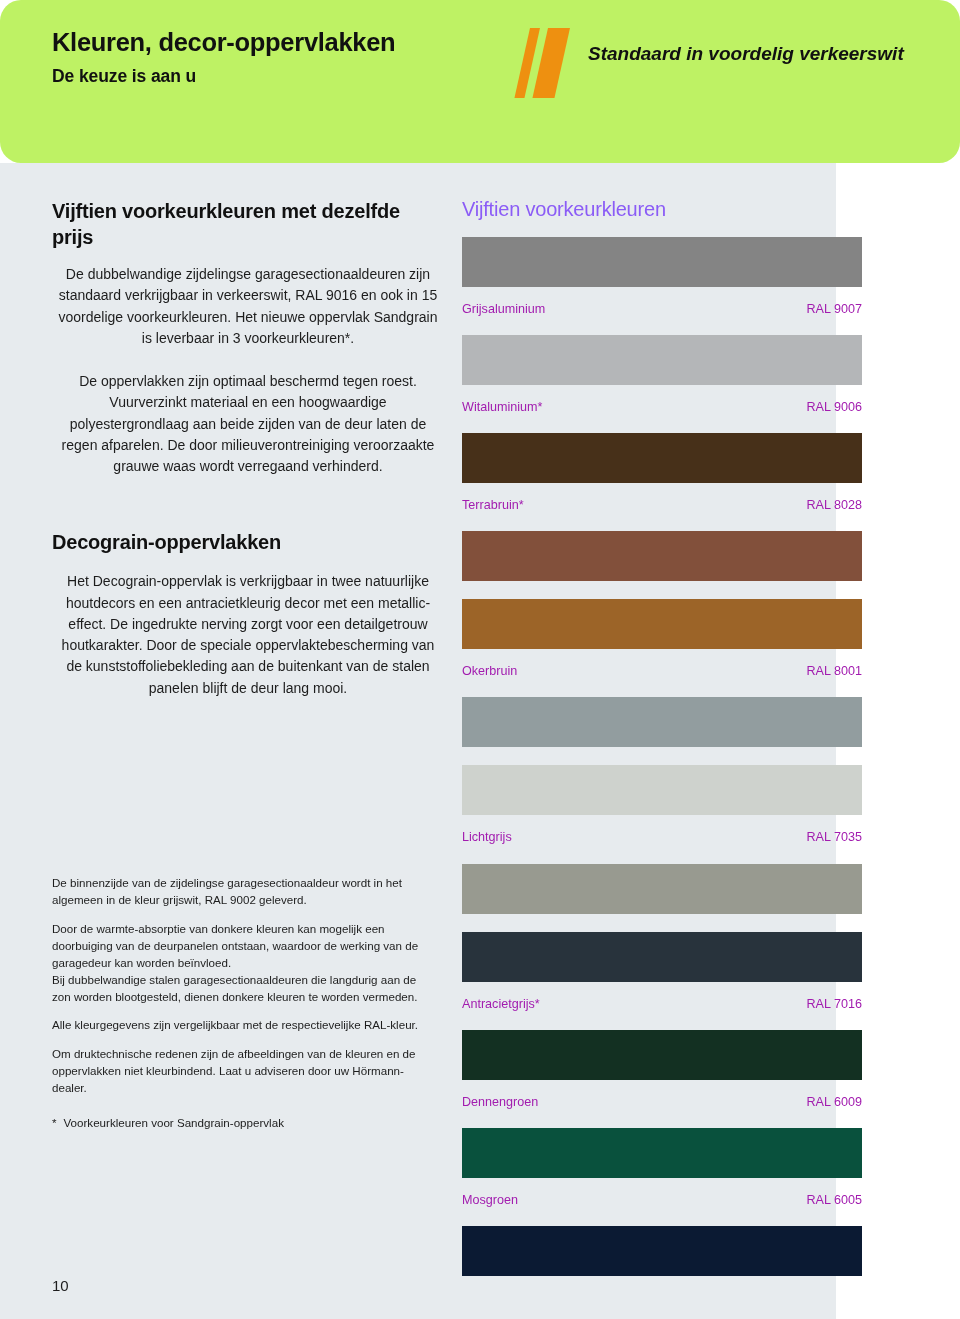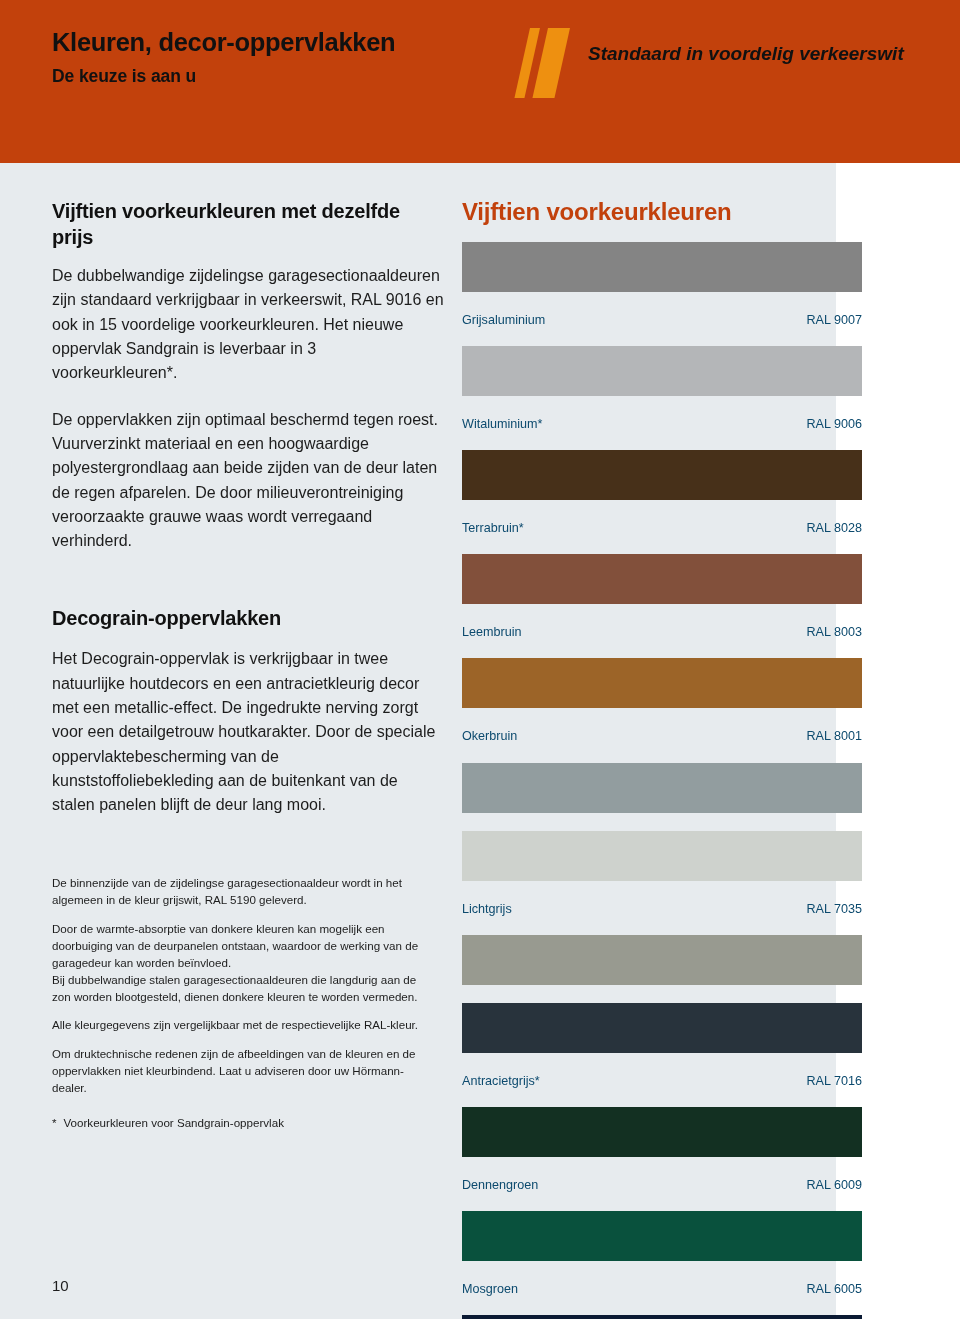--- a/index.html
+++ b/index.html
@@ -15,21 +15,22 @@
     overflow: hidden;
     position: relative;
   }
 
   
   .header {
     position: absolute;
     left: 0; top: 0;
     width: 960px;
     height: 163px;
-    background: #c2410c;
+    background: #bef264;
+    border-radius: 21px;
   }
   .header-title-block {
     position: absolute;
     left: 52px;
     top: 28px;
     width: 440px;
   }
   .header-title {
     font-size: 25.5px;
     font-weight: bold;
@@ -84,24 +85,25 @@
   }
   .section-heading {
     font-size: 20px;
     font-weight: bold;
     line-height: 1.3;
     letter-spacing: -0.2px;
     margin: 0 0 14px 0;
     color: #111111;
   }
   .body-copy {
-    font-size: 16px;
+    font-size: 14px;
     line-height: 1.52;
     color: #1d1d1d;
     margin: 0;
+    text-align: center;
   }
   .para-gap { height: 22px; }
 
   .decograin-block { margin-top: 52px; }
   .decograin-block .section-heading { margin-bottom: 16px; }
 
   
   .disclaimer {
     position: absolute;
     left: 52px;
@@ -132,43 +134,43 @@
   }
 
   
   .swatch-col {
     position: absolute;
     left: 462px;
     top: 35px;
     width: 400px;
   }
   .swatch-col-heading {
-    font-size: 24px;
-    font-weight: bold;
+    font-size: 20px;
+    font-weight: normal;
     letter-spacing: -0.2px;
     margin: 0 0 16px 0;
-    color: #c2410c;
+    color: #8b5cf6;
   }
   .swatch-row {
     width: 400px;
     margin-bottom: 18px;
   }
   .swatch-chip {
     width: 400px;
     height: 50px;
     display: block;
   }
   .swatch-meta {
     display: flex;
     justify-content: space-between;
     align-items: baseline;
     width: 400px;
-    padding-top: 21px;
+    padding-top: 15px;
     font-size: 12.6px;
-    color: #0c4a6e;
+    color: #a21caf;
     line-height: 1.2;
   }
   .swatch-name { text-align: left; }
   .swatch-ral { text-align: right; white-space: nowrap; }
 </style>
 </head>
 <body>
 
 <div class="header">
 
@@ -224,24 +226,20 @@
         </div>
         <div class="swatch-row">
           <div class="swatch-chip" style="background: rgb(71, 48, 25);"></div>
           <div class="swatch-meta">
             <span class="swatch-name">Terrabruin*</span>
             <span class="swatch-ral">RAL 8028</span>
           </div>
         </div>
         <div class="swatch-row">
           <div class="swatch-chip" style="background: rgb(130, 80, 59);"></div>
-          <div class="swatch-meta">
-            <span class="swatch-name">Leembruin</span>
-            <span class="swatch-ral">RAL 8003</span>
-          </div>
         </div>
         <div class="swatch-row">
           <div class="swatch-chip" style="background: rgb(156, 100, 40);"></div>
           <div class="swatch-meta">
             <span class="swatch-name">Okerbruin</span>
             <span class="swatch-ral">RAL 8001</span>
           </div>
         </div>
         <div class="swatch-row">
           <div class="swatch-chip" style="background: rgb(146, 157, 159);"></div>
@@ -279,21 +277,21 @@
         </div>
         <div class="swatch-row">
           <div class="swatch-chip" style="background: rgb(11, 26, 51);"></div>
         </div>
       </div>
   </div>
 
 </div>
 
 <div class="disclaimer">
-  <p>De binnenzijde van de zijdelingse garagesectionaaldeur wordt in het algemeen in de kleur grijswit, RAL 5190 geleverd.</p>
+  <p>De binnenzijde van de zijdelingse garagesectionaaldeur wordt in het algemeen in de kleur grijswit, RAL 9002 geleverd.</p>
   <div class="gap-sm"></div>
   <p>Door de warmte-absorptie van donkere kleuren kan mogelijk een doorbuiging van de deurpanelen ontstaan, waardoor de werking van de garagedeur kan worden beïnvloed.</p>
   <p>Bij dubbelwandige stalen garagesectionaaldeuren die langdurig aan de zon worden blootgesteld, dienen donkere kleuren te worden vermeden.</p>
   <div class="gap-sm"></div>
   <p>Alle kleurgegevens zijn vergelijkbaar met de respectievelijke RAL-kleur.</p>
   <div class="gap-sm"></div>
   <p>Om druktechnische redenen zijn de afbeeldingen van de kleuren en de oppervlakken niet kleurbindend. Laat u adviseren door uw Hörmann-dealer.</p>
 
   <div class="footnote">
     <span class="footnote-star">*</span>

